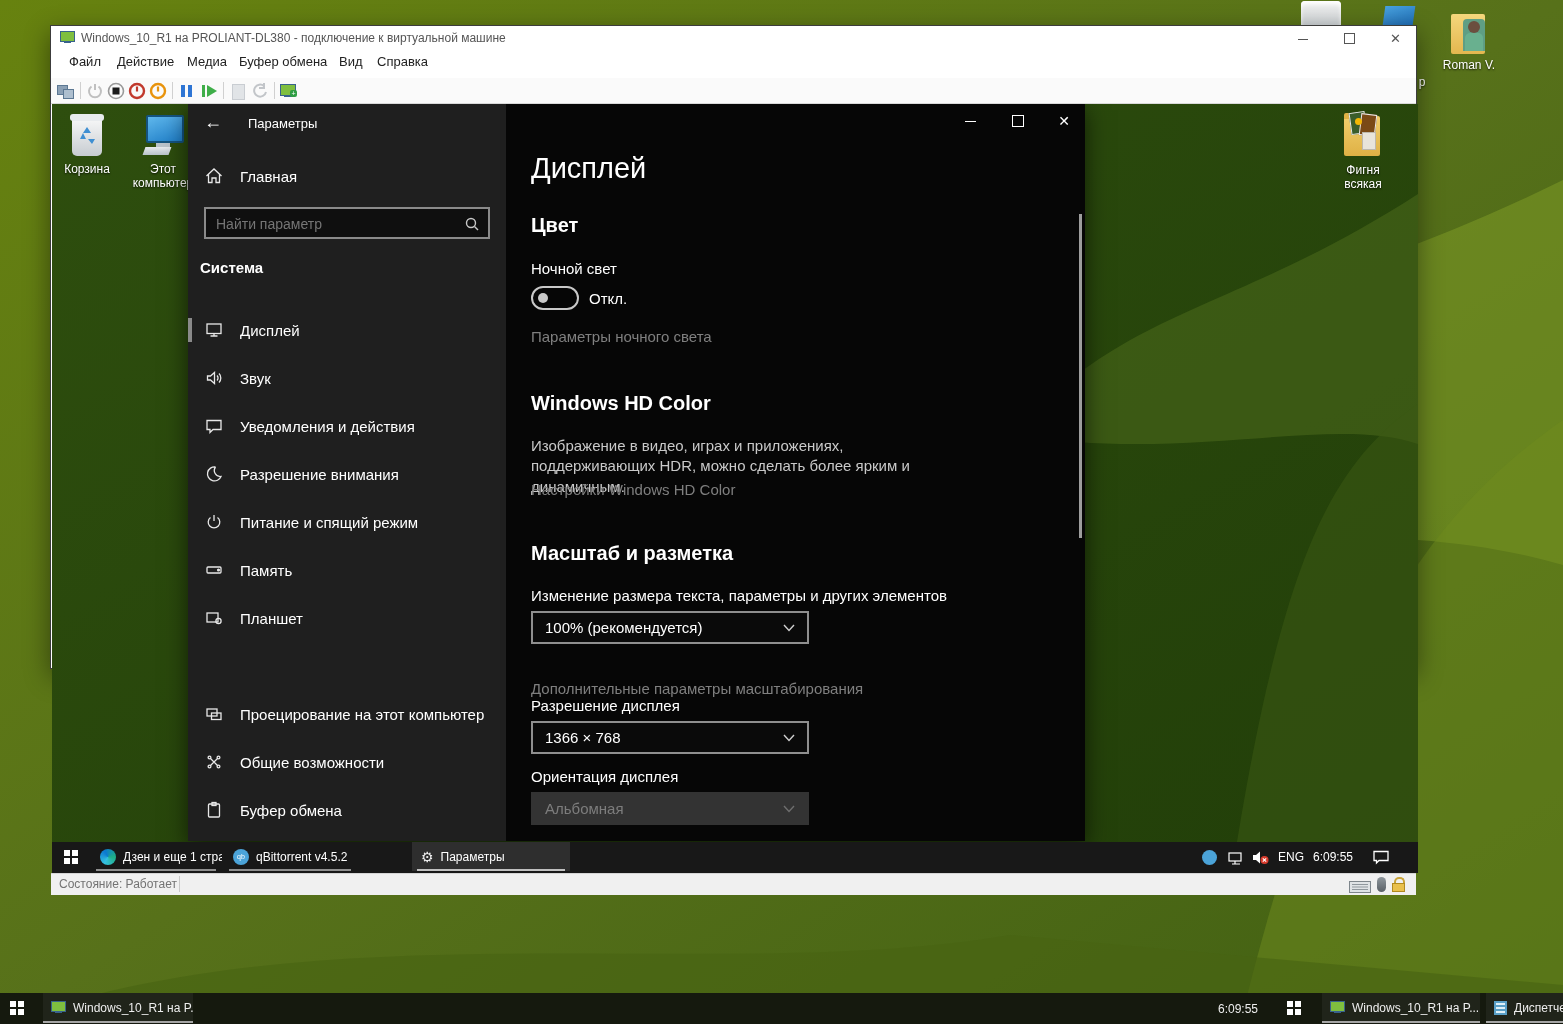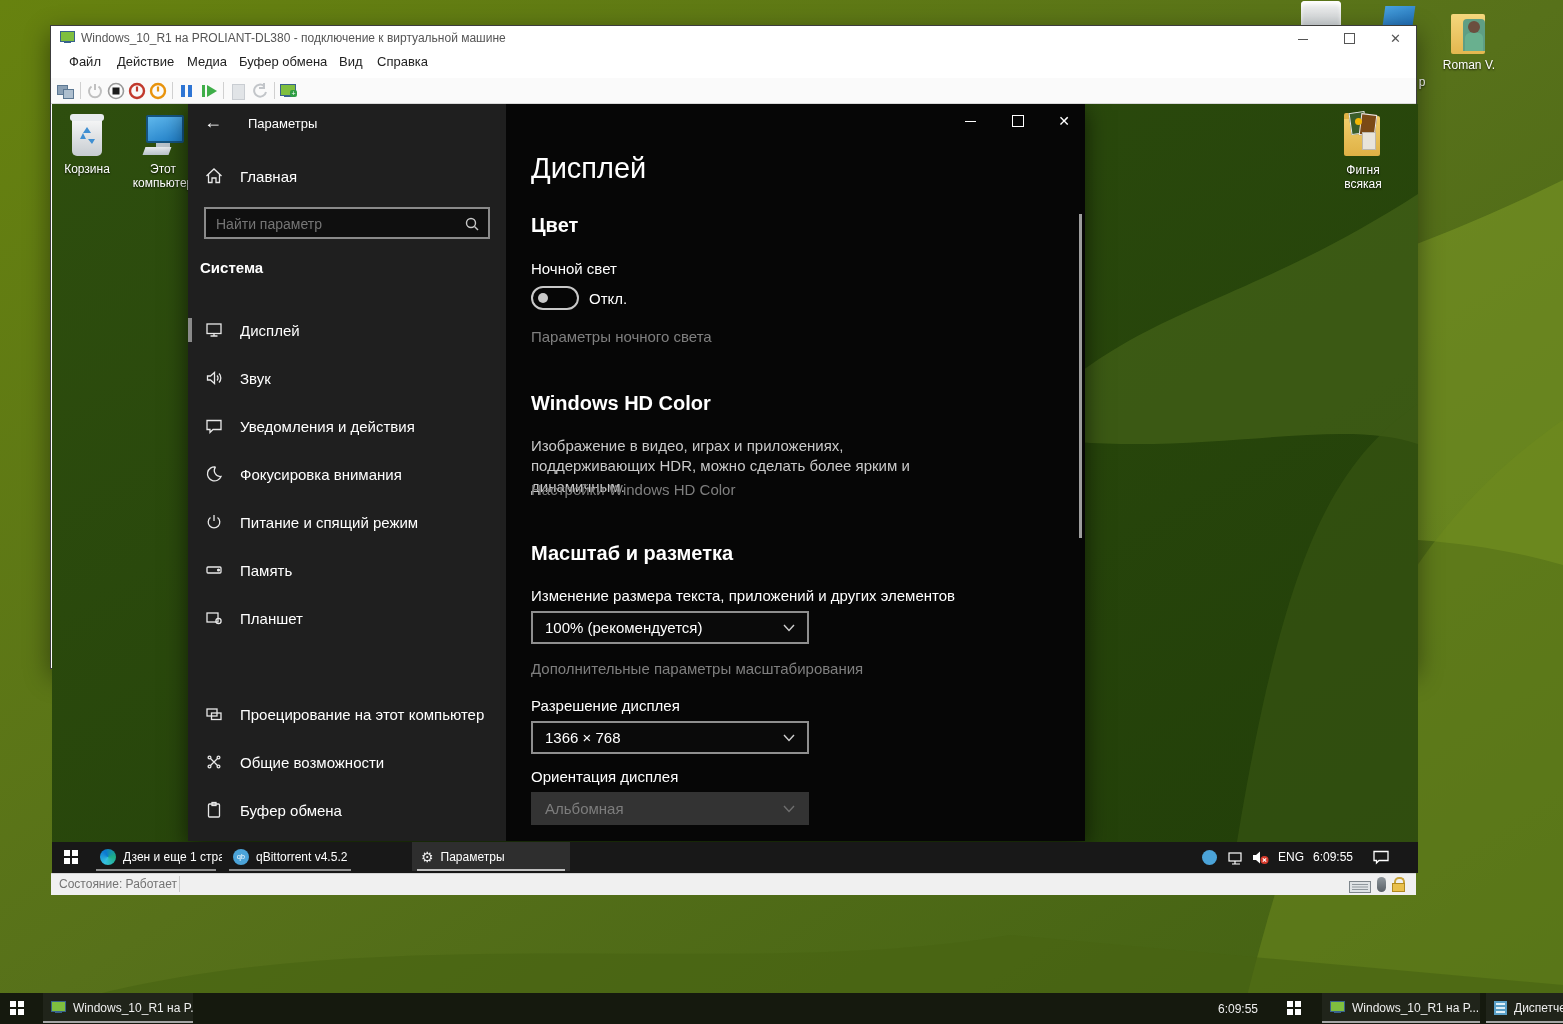--- a/index.html
+++ b/index.html
@@ -259,21 +259,21 @@
         <div class="abs nav-item" style="top:302px;">
           <span class="nav-ic"><svg width="20" height="20" viewBox="0 0 20 20" fill="none" stroke="#e8e8e8" stroke-width="1.3">
                 <path d="M3 4.5 h14 v9 h-8 l-3 3 v-3 h-3 z"></path>
               </svg></span>
           <span>Уведомления и действия</span>
         </div>
         <div class="abs nav-item" style="top:350px;">
           <span class="nav-ic"><svg width="20" height="20" viewBox="0 0 20 20" fill="none" stroke="#e8e8e8" stroke-width="1.3">
                 <path d="M11.5 3 a7 7 0 1 0 5.5 9.5 a6 6 0 0 1 -5.5 -9.5"></path>
               </svg></span>
-          <span>Фокусировка внимания</span>
+          <span>Разрешение внимания</span>
         </div>
         <div class="abs nav-item" style="top:398px;">
           <span class="nav-ic"><svg width="20" height="20" viewBox="0 0 20 20" fill="none" stroke="#e8e8e8" stroke-width="1.3">
                 <path d="M10 3 v6"></path>
                 <path d="M6.5 5.5 a5.8 5.8 0 1 0 7 0"></path>
               </svg></span>
           <span>Питание и спящий режим</span>
         </div>
         <div class="abs nav-item" style="top:446px;">
           <span class="nav-ic"><svg width="20" height="20" viewBox="0 0 20 20" fill="none" stroke="#e8e8e8" stroke-width="1.3">
@@ -332,28 +332,28 @@
           <div class="knob"></div>
         </div>
         <div class="abs lbl" style="left:83px;top:186px;">Откл.</div>
         <div class="abs dim-link" style="left:25px;top:224px;">Параметры ночного света</div>
 
         <div class="abs h-group" style="left:25px;top:288px;">Windows HD Color</div>
         <div class="abs body-text" style="left:25px;top:332px;width:430px;">Изображение в видео, играх и приложениях, поддерживающих HDR, можно сделать более ярким и динамичным.</div>
         <div class="abs dim-link" style="left:25px;top:377px;">Настройки Windows HD Color</div>
 
         <div class="abs h-group" style="left:25px;top:438px;">Масштаб и разметка</div>
-        <div class="abs lbl" style="left:25px;top:483px;">Изменение размера текста, приложений и других элементов</div>
+        <div class="abs lbl" style="left:25px;top:483px;">Изменение размера текста, параметры и других элементов</div>
         <div class="abs dropdown" style="left:25px;top:507px;">
           <span>100% (рекомендуется)</span>
           <svg class="chev" viewBox="0 0 12 8">
               <path d="M1 1 L6 6.5 L11 1" fill="none" stroke="#cfcfcf" stroke-width="1.4"></path>
             </svg>
         </div>
-        <div class="abs dim-link" style="left:25px;top:556px;text-align:right;">Дополнительные параметры масштабирования</div>
+        <div class="abs dim-link" style="left:25px;top:576px;text-align:right;">Дополнительные параметры масштабирования</div>
 
         <div class="abs lbl" style="left:25px;top:593px;">Разрешение дисплея</div>
         <div class="abs dropdown" style="left:25px;top:617px;align-items:center;">
           <span>1366 × 768</span>
           <svg class="chev" viewBox="0 0 12 8">
               <path d="M1 1 L6 6.5 L11 1" fill="none" stroke="#cfcfcf" stroke-width="1.4"></path>
             </svg>
         </div>
 
         <div class="abs lbl" style="left:25px;top:664px;">Ориентация дисплея</div>

